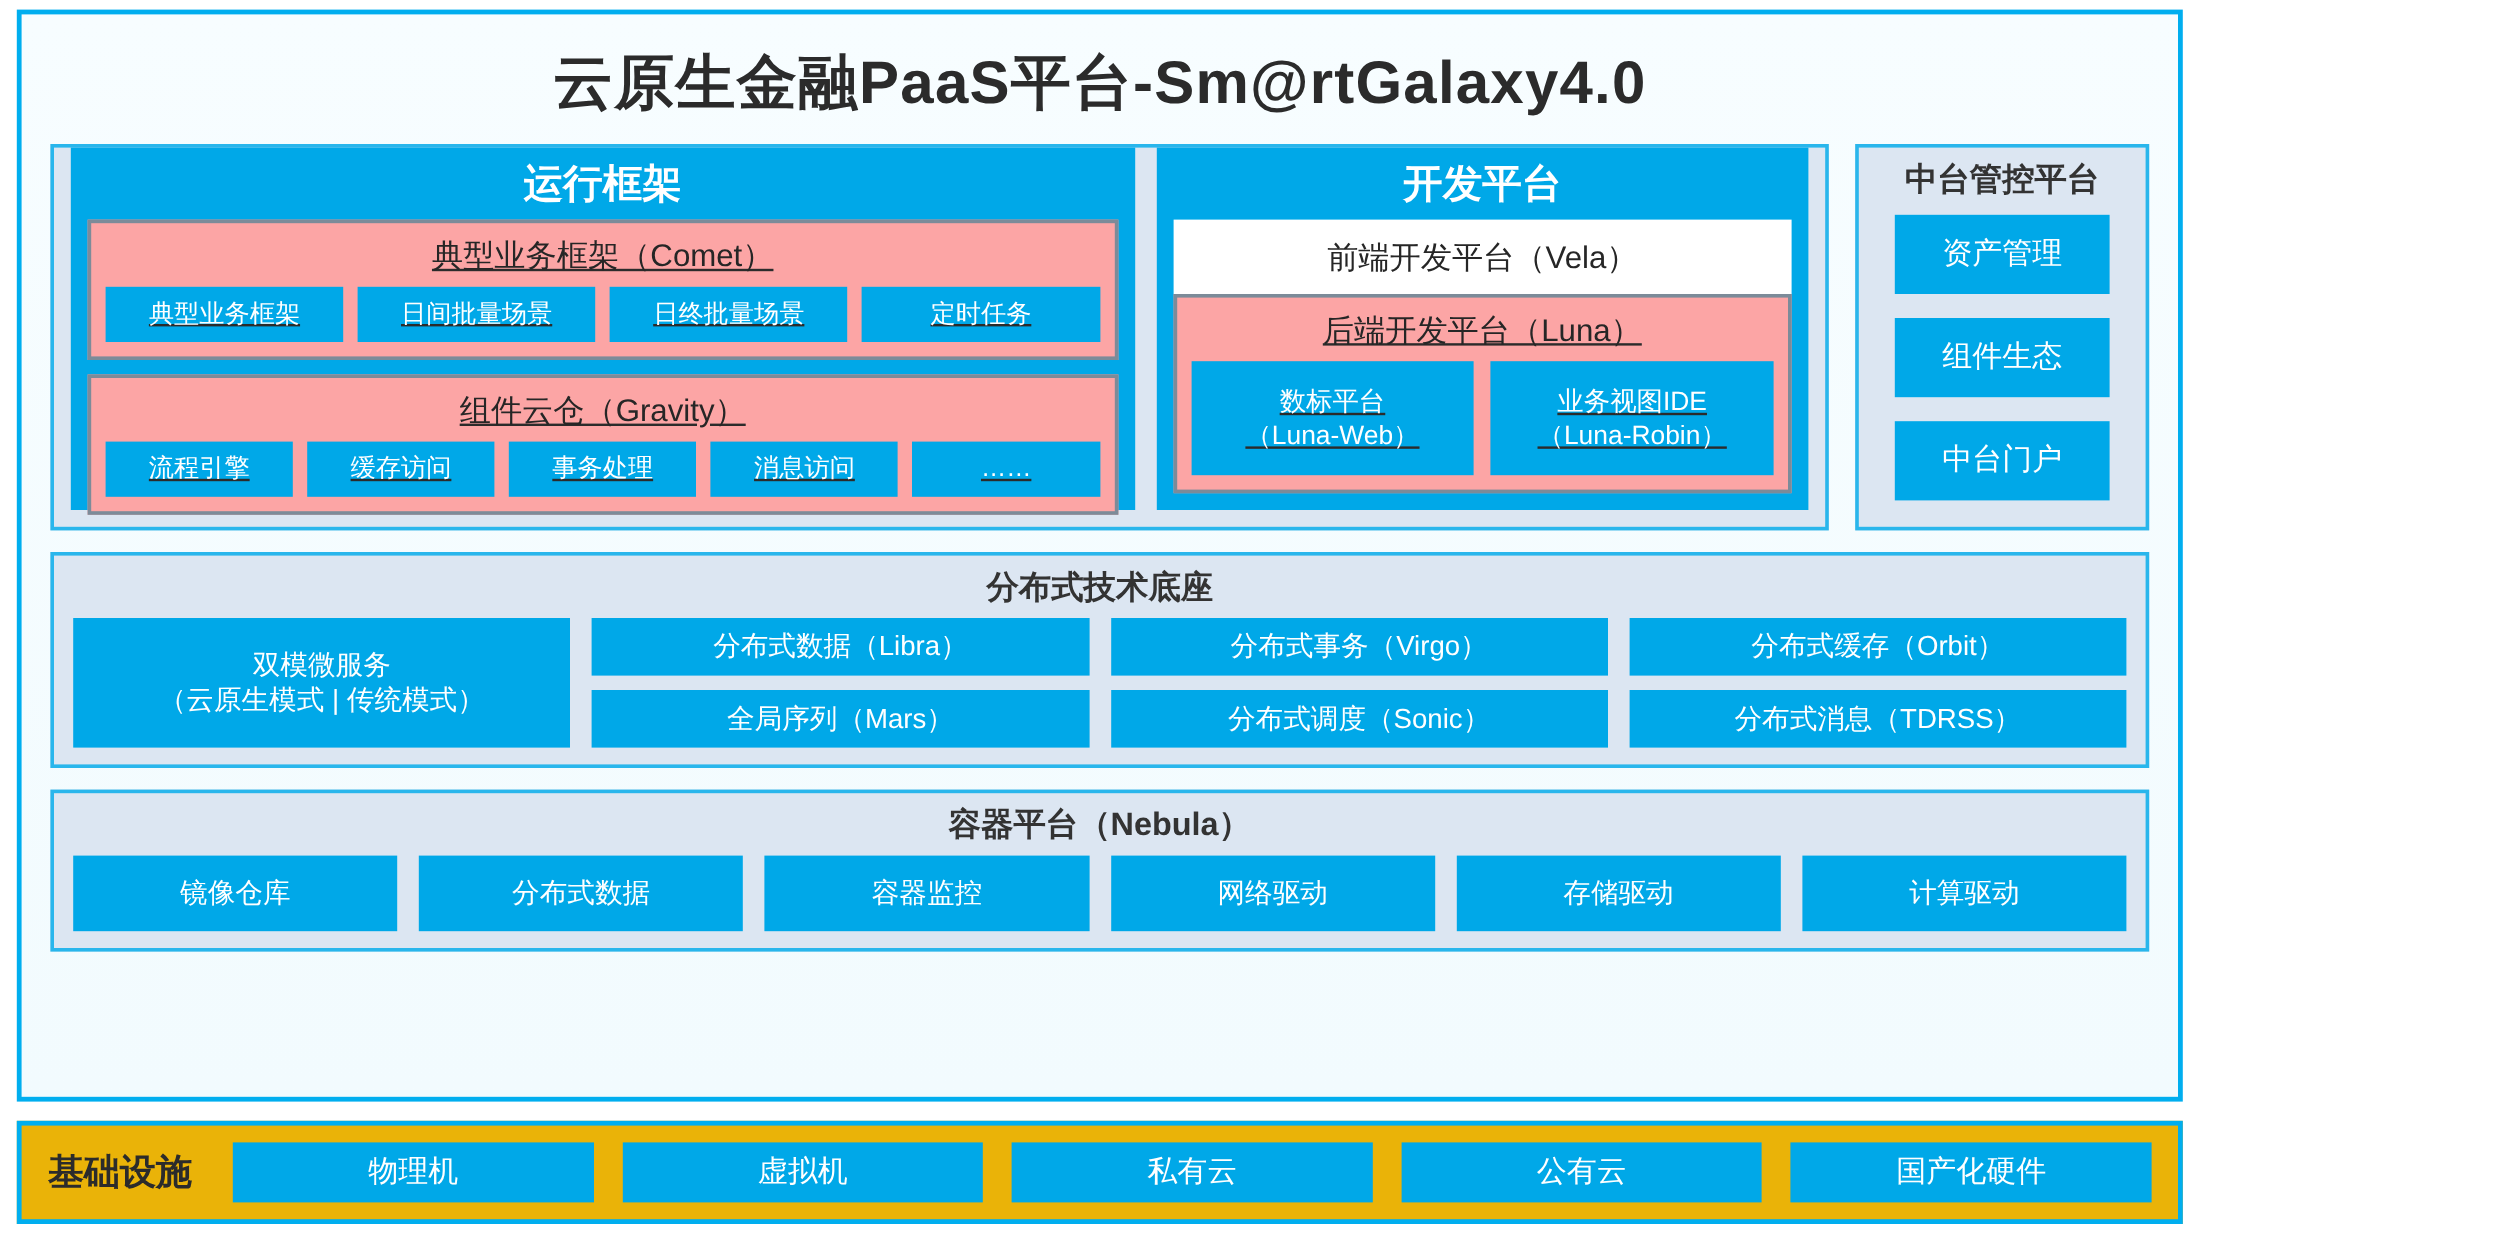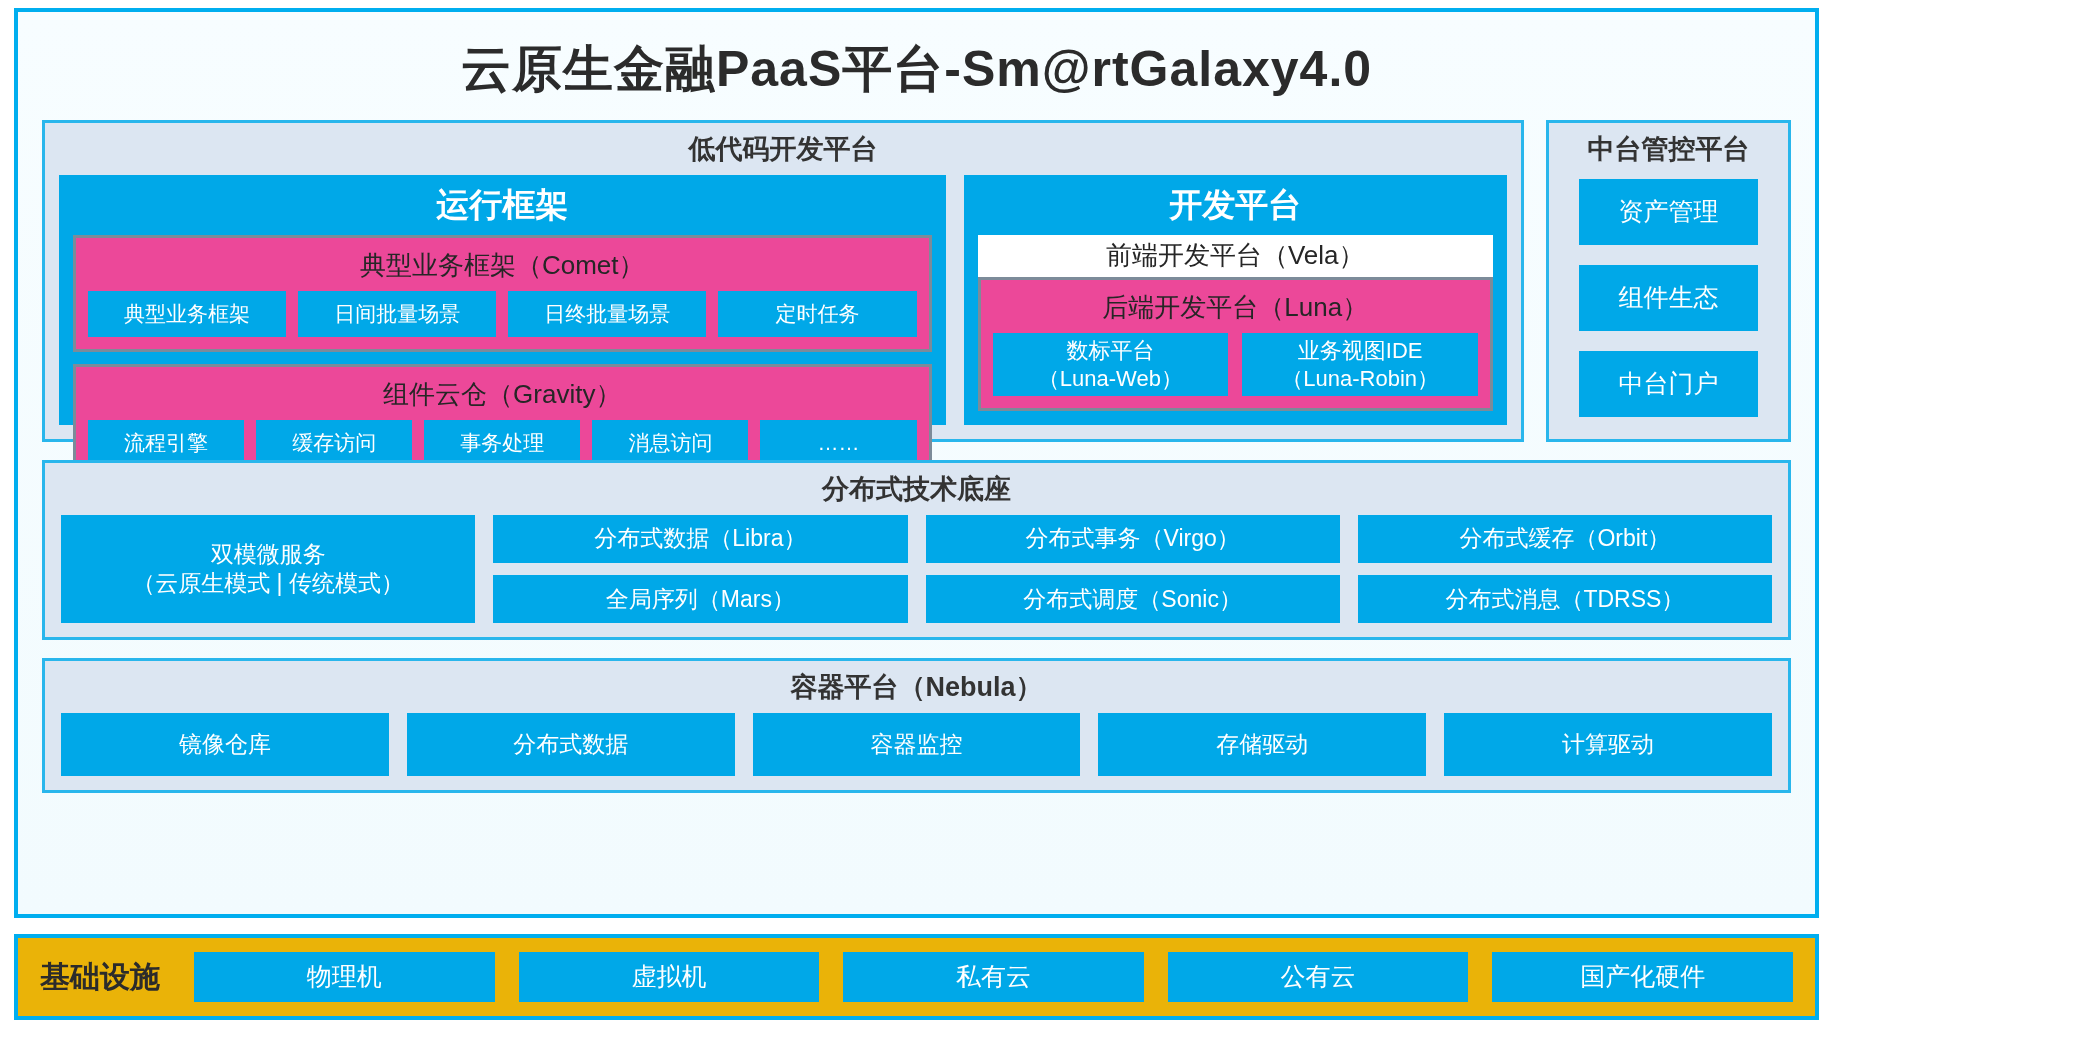--- a/index.html
+++ b/index.html
@@ -75,24 +75,25 @@
     text-align: center;
     font-size: 23px;
     line-height: 1.25;
     padding: 4px 6px;
   }
   .tile.small { font-size: 21px; }
 
   
   .whitebox {
     box-sizing: border-box;
-    background: #ec4899;
+    background: #fca5a5;
     border: 3px solid #7C8B99;
     display: flex;
     flex-direction: column;
+    text-decoration: underline;
   }
   .whitebox-title {
     text-align: center;
     font-size: 26px;
     color: #262626;
     padding: 10px 0 8px 0;
   }
 
   
   .row1 {
@@ -242,21 +243,20 @@
 
 <div class="page">
 
   <div class="outer-card">
 
     <div class="main-title">云原生金融PaaS平台-Sm@rtGalaxy4.0</div>
 
     <div class="row1">
 
       <div class="panel lowcode">
-        <div class="panel-title">低代码开发平台</div>
 
         <div class="lowcode-body">
 
           <div class="blue-block runtime">
             <div class="blue-block-title">运行框架</div>
 
             <div class="whitebox comet">
               <div class="whitebox-title">典型业务框架（Comet）</div>
               <div class="comet-tiles">
                 <div class="tile small">典型业务框架</div>
@@ -335,20 +335,21 @@
         </div>
       </div>
     </div>
 
     <div class="panel row3">
       <div class="panel-title">容器平台（Nebula）</div>
       <div class="container-tiles">
         <div class="tile">镜像仓库</div>
         <div class="tile">分布式数据</div>
         <div class="tile">容器监控</div>
+        <div class="tile">网络驱动</div>
         <div class="tile">存储驱动</div>
         <div class="tile">计算驱动</div>
       </div>
     </div>
 
   </div>
 
   <div class="infra">
     <div class="infra-label">基础设施</div>
     <div class="infra-tiles">

